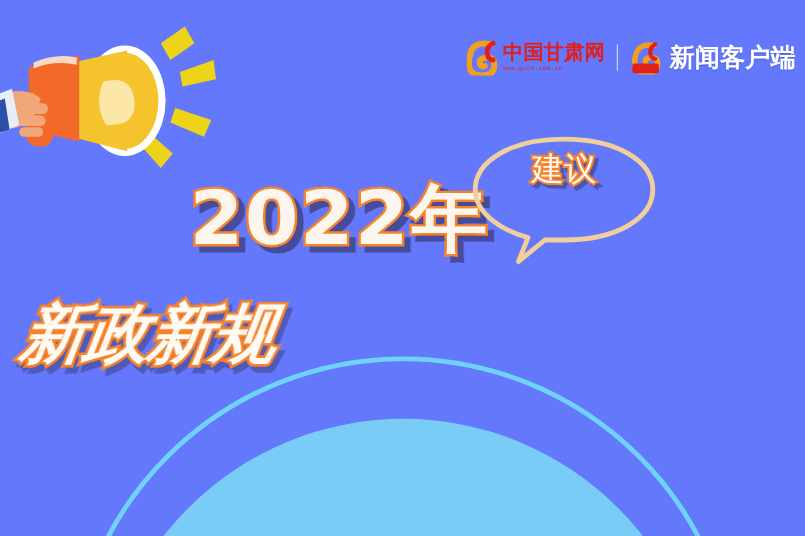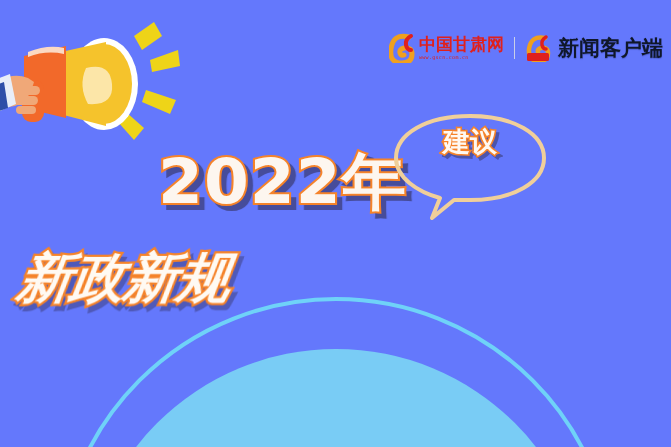--- a/index.html
+++ b/index.html
@@ -109,21 +109,21 @@
     margin: 0 3px;
   }
   .xbj-badge {
     width: 26px;
     height: 28px;
     flex: 0 0 auto;
   }
   .client-text {
     font-size: 21px;
     font-weight: bold;
-    color: #0f172a;
+    color: #ffffff;
     letter-spacing: 0px;
     white-space: nowrap;
     text-shadow: 0 1px 1px rgba(40,50,120,0.35);
     font-family: "DejaVu Sans", "Liberation Sans", sans-serif;
   }
 
   
   .year-line {
     position: absolute;
     left: 158px;
@@ -149,21 +149,21 @@
     width: 156px;
     height: 110px;
   }
   .bubble-text {
     position: absolute;
     left: 0;
     top: 14px;
     width: 156px;
     text-align: center;
     font-size: 27px;
-    font-weight: bold;
+    font-weight: normal;
     line-height: 31px;
     color: #fff9f2;
     font-family: "DejaVu Sans", "Liberation Sans", sans-serif;
     -webkit-text-stroke: 3.2px #f5832a;
     paint-order: stroke fill;
     filter: drop-shadow(3px 3px 0 rgba(45,40,75,0.45));
   }
 
   
   .headline {

